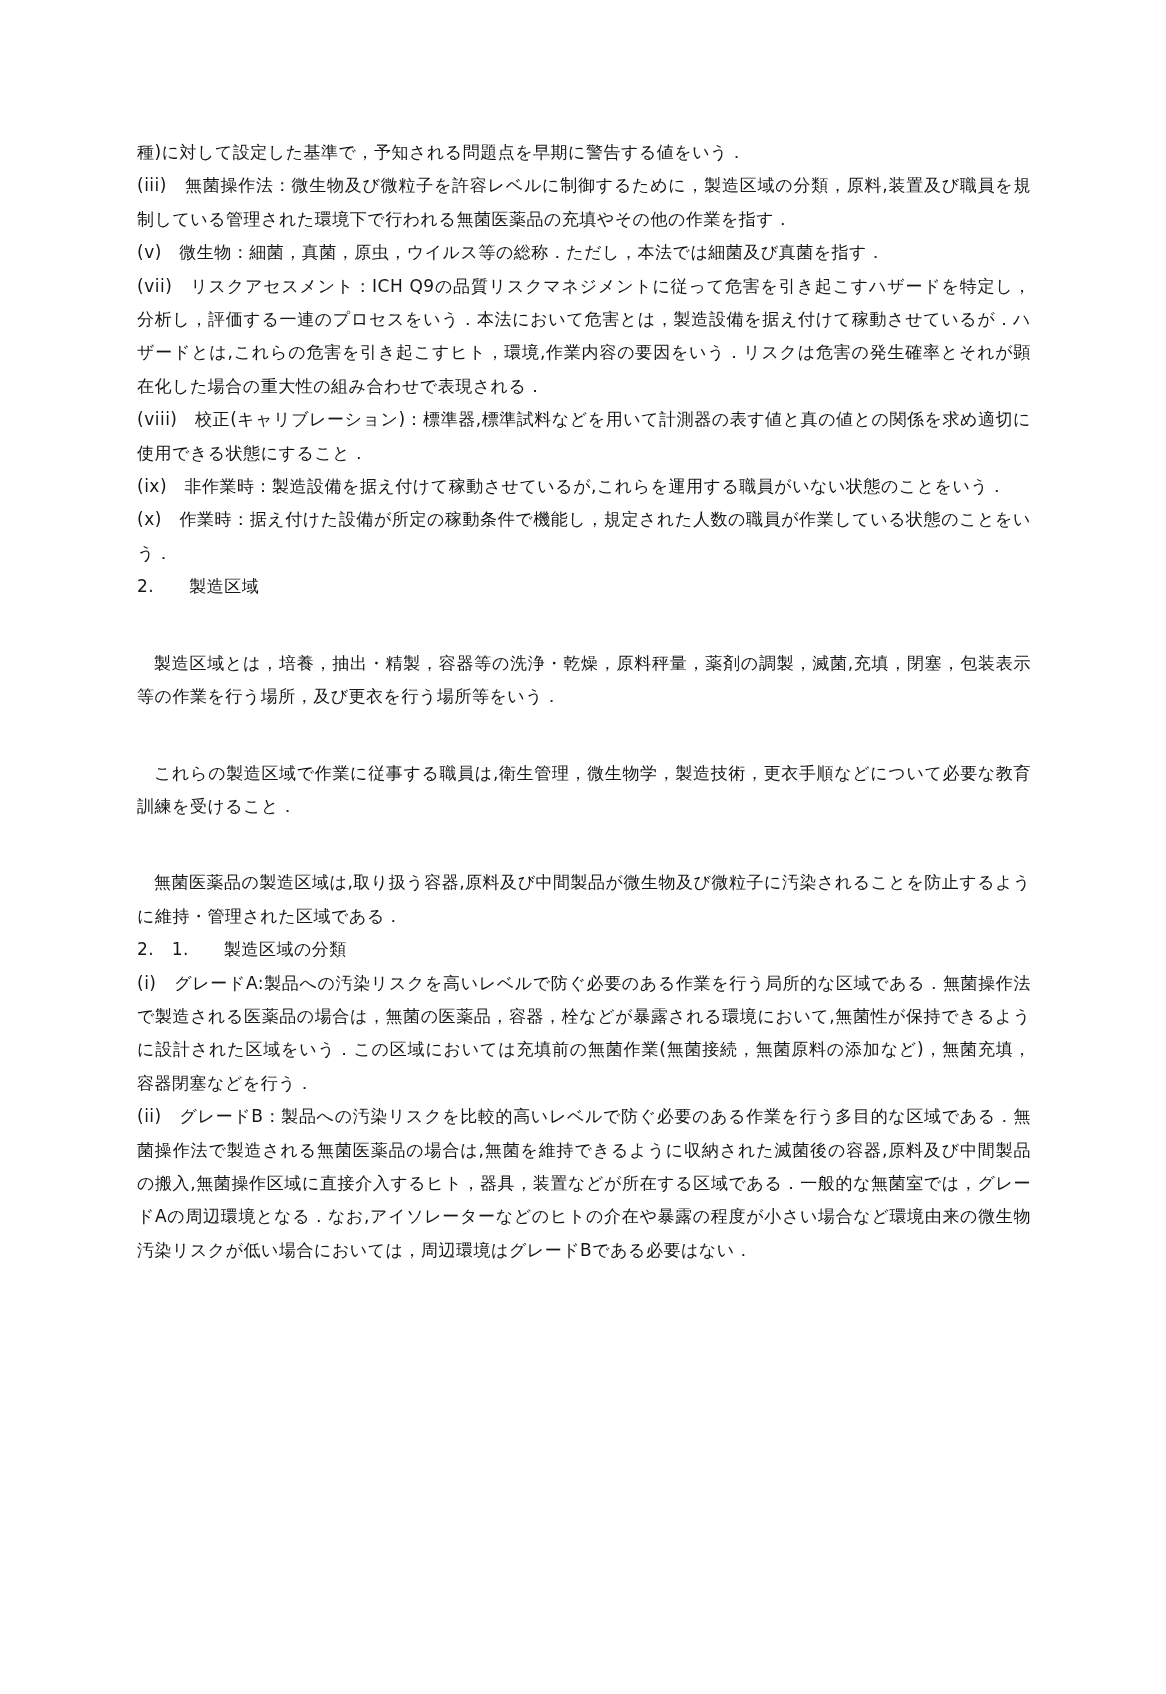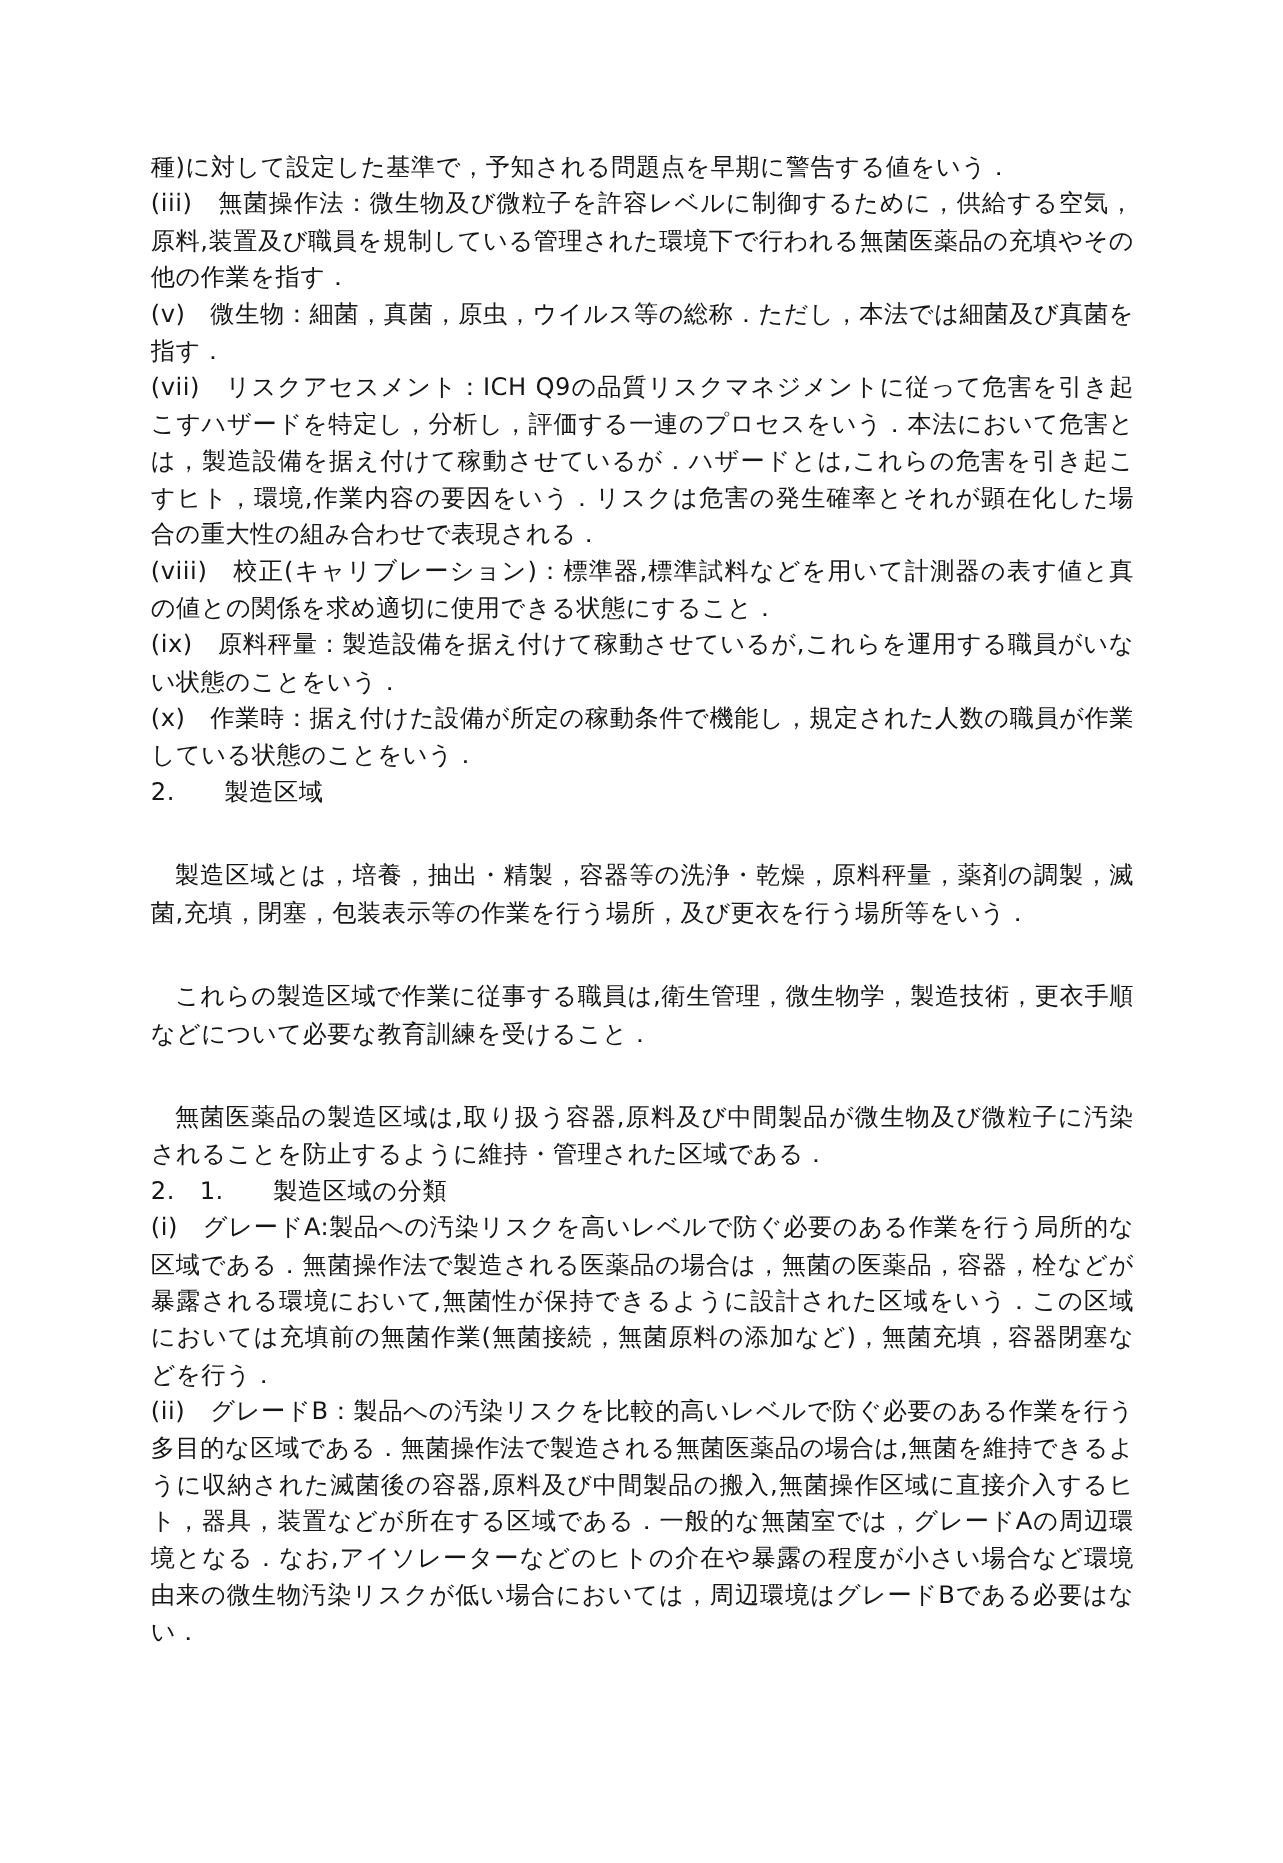--- a/index.html
+++ b/index.html
@@ -17,44 +17,44 @@
     box-sizing: border-box;
     width: 1166px;
     height: 1694px;
     padding: 136px 135px 100px 137px;
     background: #ffffff;
     overflow: hidden;
   }
   .doc-body p {
     margin: 0;
     padding: 0;
-    font-size: 22px;
+    font-size: 17px;
     line-height: 33.4px;
     color: #161616;
     text-align: justify;
     letter-spacing: 0.5px;
     word-break: break-all;
     line-break: anywhere;
   }
   .doc-body p.indent {
     text-indent: 1em;
     margin-top: 43px;
   }
 </style>
 </head>
 <body>
 
 <div class="page">
   <div class="doc-body">
     <p>種)に対して設定した基準で，予知される問題点を早期に警告する値をいう．</p>
-    <p>(iii)　無菌操作法：微生物及び微粒子を許容レベルに制御するために，供給する空気，原料,装置及び職員を規制している管理された環境下で行われる無菌医薬品の充填やその他の作業を指す．</p>
+    <p>(iii)　無菌操作法：微生物及び微粒子を許容レベルに制御するために，製造区域の分類，原料,装置及び職員を規制している管理された環境下で行われる無菌医薬品の充填やその他の作業を指す．</p>
     <p>(v)　微生物：細菌，真菌，原虫，ウイルス等の総称．ただし，本法では細菌及び真菌を指す．</p>
     <p>(vii)　リスクアセスメント：ICH Q9の品質リスクマネジメントに従って危害を引き起こすハザードを特定し，分析し，評価する一連のプロセスをいう．本法において危害とは，製造設備を据え付けて稼動させているが．ハザードとは,これらの危害を引き起こすヒト，環境,作業内容の要因をいう．リスクは危害の発生確率とそれが顕在化した場合の重大性の組み合わせで表現される．</p>
     <p>(viii)　校正(キャリブレーション)：標準器,標準試料などを用いて計測器の表す値と真の値との関係を求め適切に使用できる状態にすること．</p>
-    <p>(ix)　原料秤量：製造設備を据え付けて稼動させているが,これらを運用する職員がいない状態のことをいう．</p>
+    <p>(ix)　非作業時：製造設備を据え付けて稼動させているが,これらを運用する職員がいない状態のことをいう．</p>
     <p>(x)　作業時：据え付けた設備が所定の稼動条件で機能し，規定された人数の職員が作業している状態のことをいう．</p>
     <p>2.　　製造区域</p>
     <p class="indent">製造区域とは，培養，抽出・精製，容器等の洗浄・乾燥，原料秤量，薬剤の調製，滅菌,充填，閉塞，包装表示等の作業を行う場所，及び更衣を行う場所等をいう．</p>
     <p class="indent">これらの製造区域で作業に従事する職員は,衛生管理，微生物学，製造技術，更衣手順などについて必要な教育訓練を受けること．</p>
     <p class="indent">無菌医薬品の製造区域は,取り扱う容器,原料及び中間製品が微生物及び微粒子に汚染されることを防止するように維持・管理された区域である．</p>
     <p>2.　1.　　製造区域の分類</p>
     <p>(i)　グレードA:製品への汚染リスクを高いレベルで防ぐ必要のある作業を行う局所的な区域である．無菌操作法で製造される医薬品の場合は，無菌の医薬品，容器，栓などが暴露される環境において,無菌性が保持できるように設計された区域をいう．この区域においては充填前の無菌作業(無菌接続，無菌原料の添加など)，無菌充填，容器閉塞などを行う．</p>
     <p>(ii)　グレードB：製品への汚染リスクを比較的高いレベルで防ぐ必要のある作業を行う多目的な区域である．無菌操作法で製造される無菌医薬品の場合は,無菌を維持できるように収納された滅菌後の容器,原料及び中間製品の搬入,無菌操作区域に直接介入するヒト，器具，装置などが所在する区域である．一般的な無菌室では，グレードAの周辺環境となる．なお,アイソレーターなどのヒトの介在や暴露の程度が小さい場合など環境由来の微生物汚染リスクが低い場合においては，周辺環境はグレードBである必要はない．</p>
   </div>
 </div>

